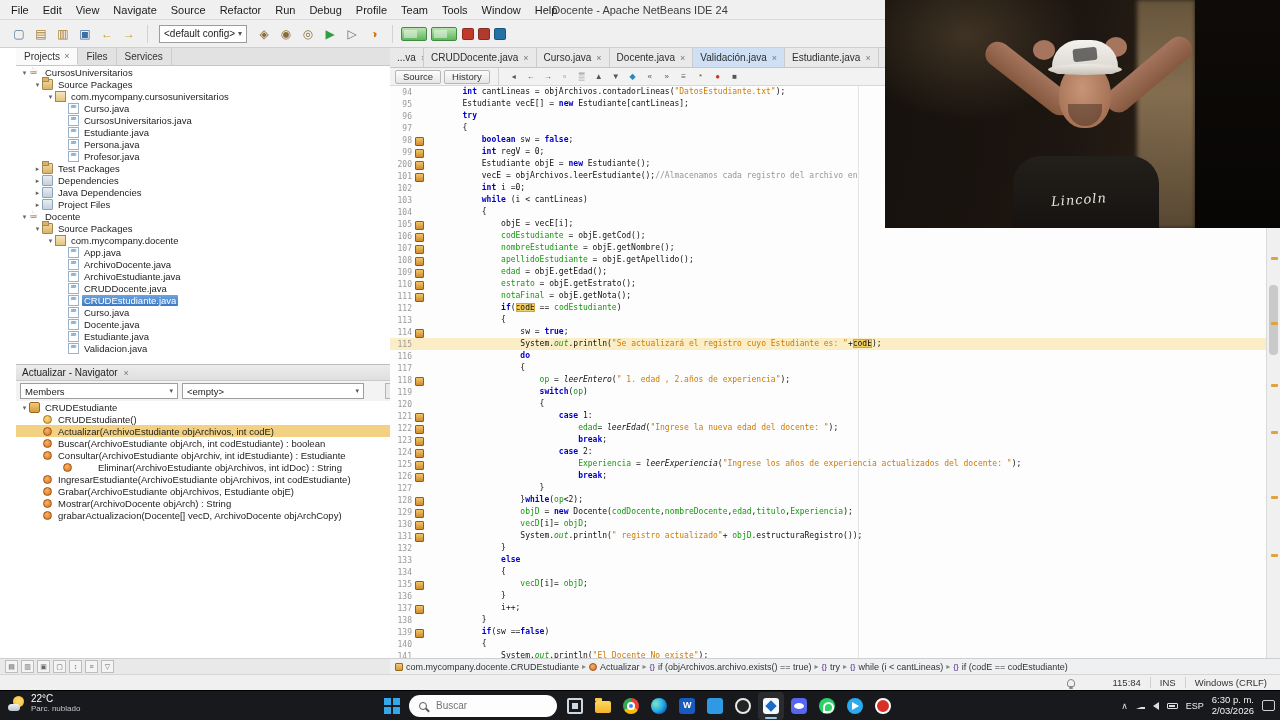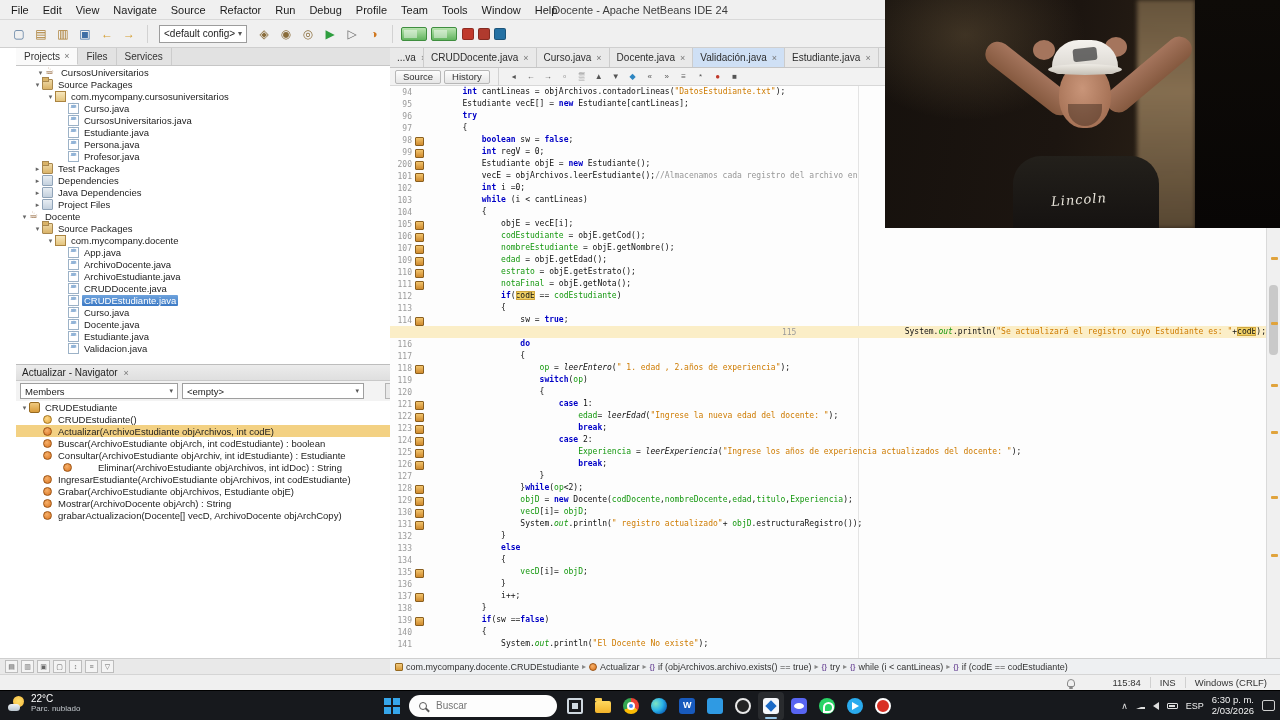--- a/index.html
+++ b/index.html
@@ -83,21 +83,21 @@
   .etab.clip-left{max-width:34px;overflow:hidden;}
   .etab .x{color:#777;font-size:9px;}
   .ed-toolbar{height:18px;background:#f2f2f2;border-bottom:1px solid #d8d8d8;display:flex;align-items:center;
     gap:3px;padding:0 5px;font-size:9.5px;}
   .edbtn{height:14px;border:1px solid #b7b7b7;background:linear-gradient(#fdfdfd,#e6e6e6);
     border-radius:2px;padding:0 7px;display:flex;align-items:center;color:#333;}
   .edico{width:14px;height:14px;display:flex;align-items:center;justify-content:center;font-size:8px;color:#555;}
   .ed-body{position:absolute;top:38px;left:0;right:14px;bottom:0;background:#fdfdfd;overflow:hidden;}
   .margin-line{position:absolute;left:468px;top:0;bottom:0;width:1px;background:#e4e4e4;z-index:0;}
   .cl{height:12px;display:flex;align-items:center;position:relative;z-index:1;}
-  .cl.cur{background:#fbeec7;justify-content:flex-end;}
+  .cl.cur{background:#fbeec7;}
   .lnum{width:22px;flex:none;text-align:right;color:#9a9a9a;font-family:"DejaVu Sans Mono",monospace;font-size:8px;}
   .glyph{width:12px;height:12px;flex:none;position:relative;}
   .glyph.g::before{content:"";position:absolute;left:3px;top:2.5px;width:7px;height:7px;
     background:linear-gradient(#f2c46d,#cf8a2e);border:1px solid #8a5f1f;border-radius:1px;}
   .ctext{white-space:pre;font-family:"DejaVu Sans Mono",monospace;font-size:8px;line-height:12px;color:#111;}
   .ctext .kw{color:#0000c6;font-weight:bold;}
   .ctext .st{color:#ce7b00;}
   .ctext .cm{color:#969696;}
   .ctext .fd{color:#15980f;}
   .ctext .sf{color:#15980f;font-style:italic;}
@@ -303,21 +303,21 @@
             <span class="x">×</span>
           </div>
           <div class="ptab">
             <span>Files</span>
           </div>
           <div class="ptab">
             <span>Services</span>
           </div>
         </div>
       <div class="tree proj" id="projects-tree">
-          <div class="trow" style="padding-left: 4px; margin-left: 16px;">
+          <div class="trow" style="padding-left: 4px;">
             <span class="arr">▾</span>
             <span class="ic ic-project"></span>
             <span class="tlabel">CursosUniversitarios</span>
           </div>
           <div class="trow" style="padding-left: 17px;">
             <span class="arr">▾</span>
             <span class="ic ic-folder"></span>
             <span class="tlabel">Source Packages</span>
           </div>
           <div class="trow" style="padding-left: 30px;">
@@ -628,20 +628,25 @@
             <span class="lnum">106</span>
             <span class="glyph g"></span>
             <span class="ctext"><span class="pl">                </span><span class="fd">codEstudiante</span><span class="pl"> = objE.getCod();</span></span>
           </div>
           <div class="cl">
             <span class="lnum">107</span>
             <span class="glyph g"></span>
             <span class="ctext"><span class="pl">                </span><span class="fd">nombreEstudiante</span><span class="pl"> = objE.getNombre();</span></span>
           </div>
           <div class="cl">
+            <span class="lnum">108</span>
+            <span class="glyph g"></span>
+            <span class="ctext"><span class="pl">                </span><span class="fd">apellidoEstudiante</span><span class="pl"> = objE.getApellido();</span></span>
+          </div>
+          <div class="cl">
             <span class="lnum">109</span>
             <span class="glyph g"></span>
             <span class="ctext"><span class="pl">                </span><span class="fd">edad</span><span class="pl"> = objE.getEdad();</span></span>
           </div>
           <div class="cl">
             <span class="lnum">110</span>
             <span class="glyph g"></span>
             <span class="ctext"><span class="pl">                </span><span class="fd">estrato</span><span class="pl"> = objE.getEstrato();</span></span>
           </div>
           <div class="cl">

